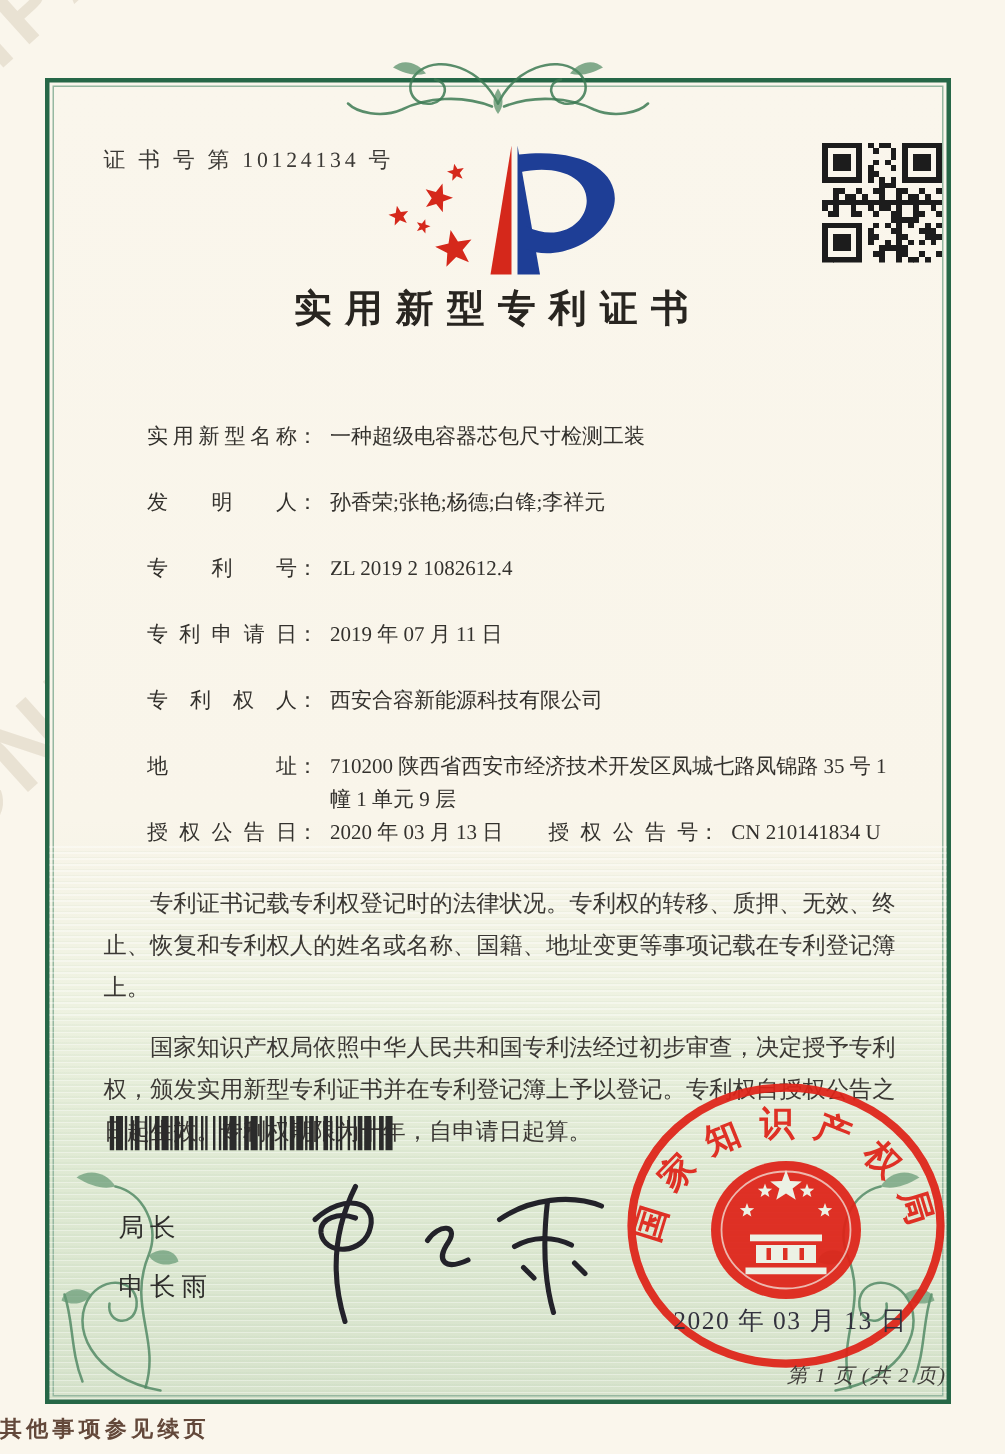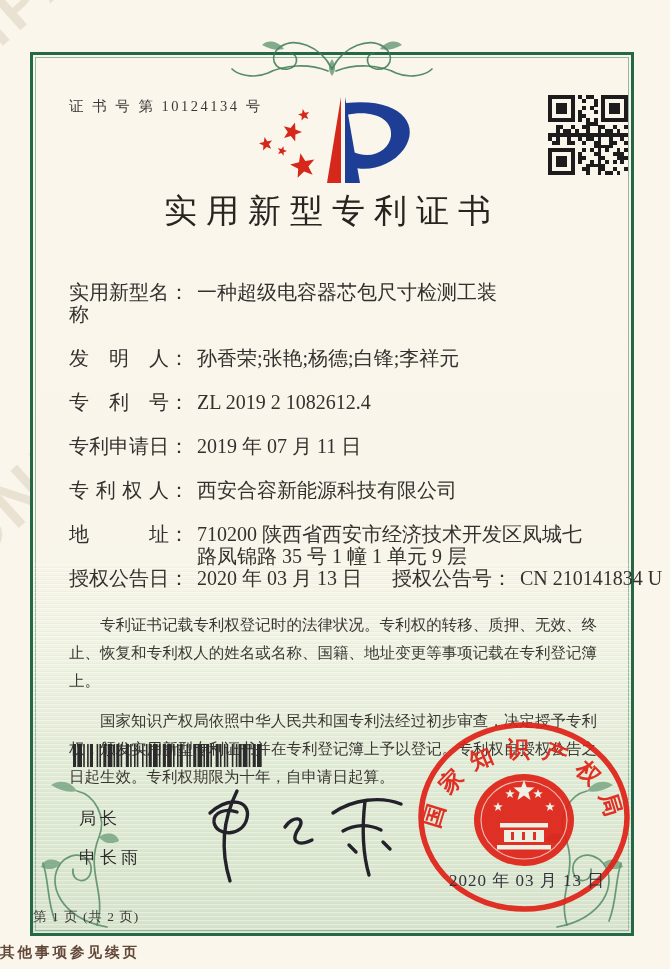--- a/index.html
+++ b/index.html
@@ -46,25 +46,25 @@
     position:absolute;left:36px;top:42px;font-size:14.5px;letter-spacing:2.5px;
     color:#3c3a36;
   }
   .logo{position:absolute;left:50%;top:38px;transform:translateX(-50%);width:182px;height:94px;}
   .logo .red{fill:#d5281b;}
   .logo .blue{fill:#1e3e96;}
   .qr{position:absolute;left:515px;top:40px;width:80px;height:80px;}
   .qr rect{shape-rendering:crispEdges;}
   .title{
     position:absolute;left:0;right:0;top:134px;margin:0;text-align:center;
-    font-size:33px;font-weight:400;letter-spacing:9px;color:#282520;
+    font-size:25px;font-weight:700;letter-spacing:9px;color:#282520;
   }
   
   .content{position:absolute;left:36px;right:34px;top:226px;color:#33312d;z-index:2;}
-  .field{display:flex;font-size:20px;line-height:22px;margin-bottom:22px;}
+  .field{display:flex;font-size:14px;line-height:22px;margin-bottom:22px;margin-left:29px;}
   .field .label{flex:0 0 100px;text-align:justify;text-align-last:justify;}
   .field .colon{flex:0 0 auto;padding-right:8px;}
   .field .value{flex:1 1 auto;}
   .field.no-gap{margin-bottom:0;}
   .grant-row .value{flex:0 0 auto;}
   .grant-row .label.second{margin-left:30px;}
   .para{
     margin:0;text-indent:2em;font-size:15.5px;line-height:28px;color:#3b3834;
     text-align:justify;
   }
@@ -83,22 +83,22 @@
   .seal-wrap{position:absolute;left:372px;top:662px;width:238px;height:202px;z-index:2;opacity:.93;}
   .seal-red-stroke{stroke:var(--seal-red);fill:none;}
   .seal-red-fill{fill:var(--seal-red);}
   .seal-white{fill:#eef2e6;}
   .seal-text{fill:var(--seal-red);font-weight:700;font-family:"Liberation Serif","DejaVu Serif",serif;}
   .seal-date{
     position:absolute;left:372px;top:814px;width:244px;text-align:center;z-index:4;
     font-size:17px;color:#33323e;letter-spacing:1px;
   }
   .page-no{
-    position:absolute;left:0;right:0;top:853px;text-align:left;z-index:2;
-    font-size:13.5px;color:#3f3d39;letter-spacing:1px;
+    position:absolute;left:0;right:0;top:853px;text-align:right;z-index:2;
+    font-size:13.5px;color:#3f3d39;letter-spacing:1px;font-style:italic;
   }
   .footer-note{
     position:absolute;left:0;right:0;top:943px;z-index:1;
     font-size:14.5px;color:#63483a;letter-spacing:3px;font-weight:bold;
   }
 </style>
 </head>
 <body style="--seal-red: #df2318; --frame-green: #266747;">
 
 <div class="page">

